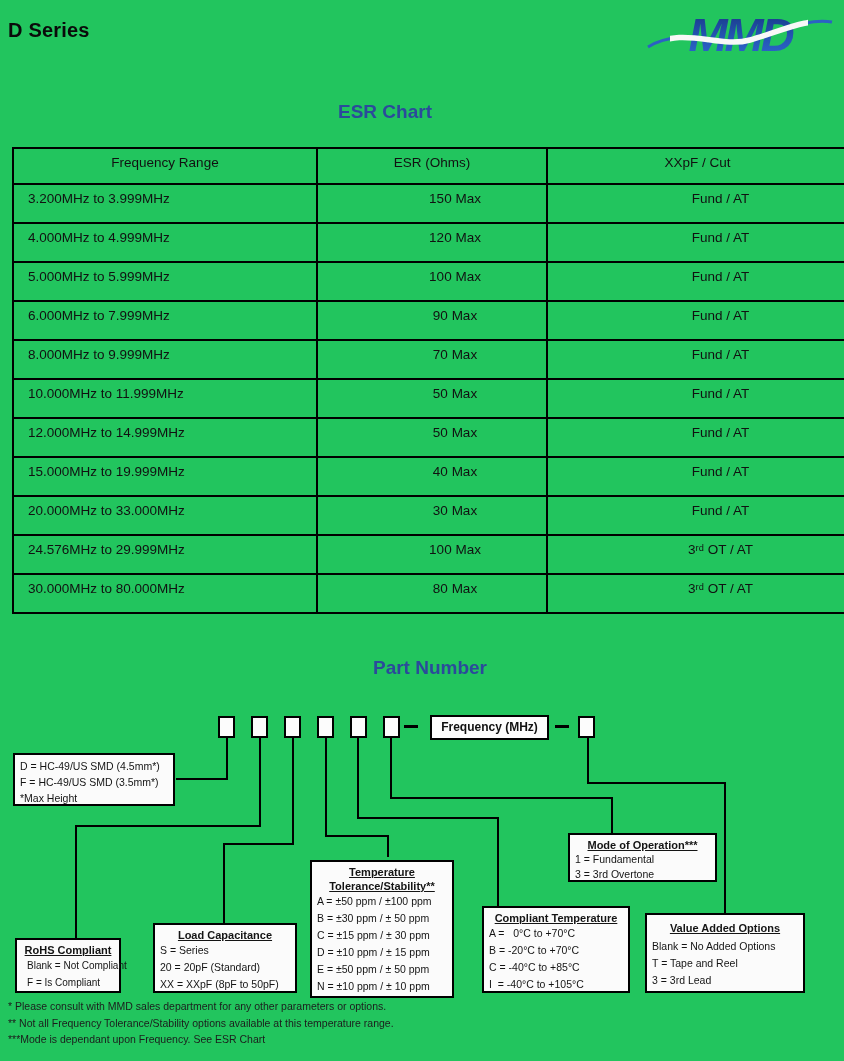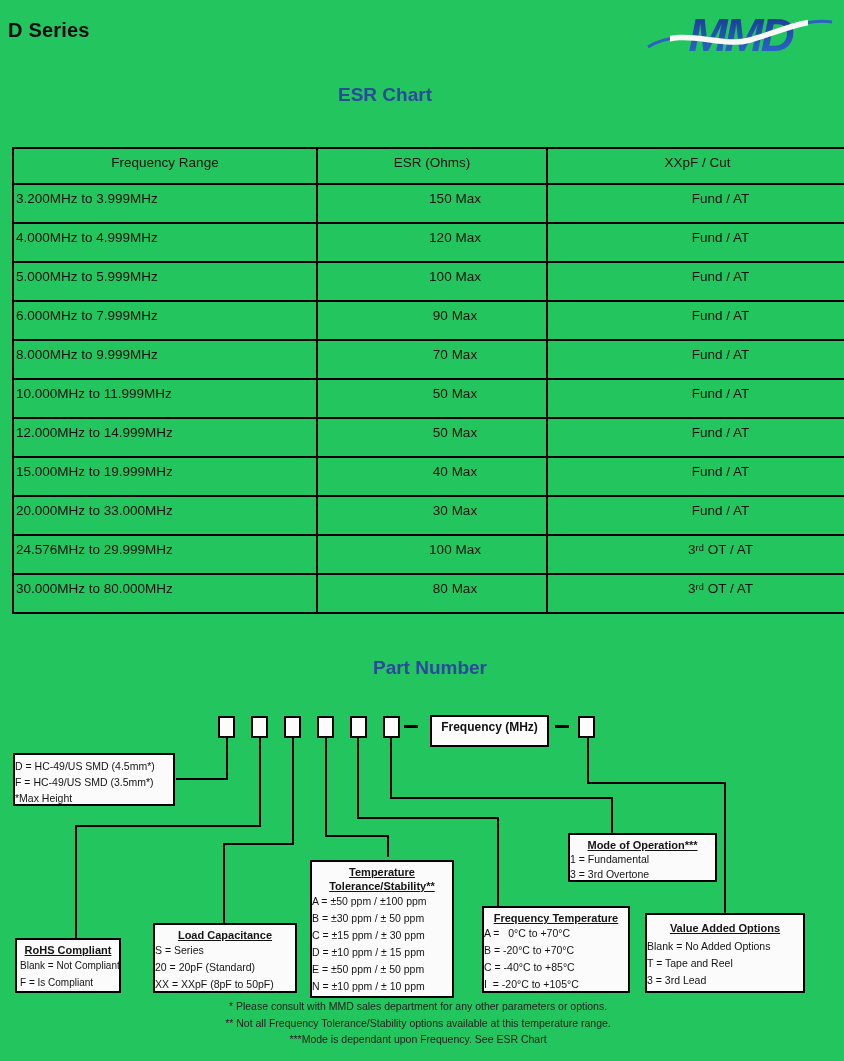--- a/index.html
+++ b/index.html
@@ -16,70 +16,70 @@
   .abs{position:absolute;}
   .series-title{
     left:8px;top:19px;
     font-size:20px;font-weight:bold;color:#0a0a0a;
     letter-spacing:0.2px;
   }
   .section-title{
     font-size:19px;font-weight:bold;color:#2b4a9b;
     text-align:center;
   }
-  #esr-title{left:0;top:84px;width:770px;}
+  #esr-title{left:0;top:101px;width:770px;}
   #pn-title{left:16px;top:657px;width:828px;}
 
   
   table.esr{
     position:absolute;left:12px;top:147px;
     width:835px;border-collapse:collapse;table-layout:fixed;
   }
   table.esr th,table.esr td{
     border:2px solid #000;
     font-size:13.5px;font-weight:normal;
     vertical-align:top;box-sizing:border-box;
     padding:6px 2px 0 2px;
     overflow:hidden;white-space:nowrap;
   }
   table.esr th{height:36px;text-align:center;}
   table.esr td{height:39px;text-align:center;padding-left:48px;}
-  table.esr td.c1{text-align:left;padding-left:2px;}
+  table.esr td.c1{text-align:left;padding-left:14px;}
 
   
   .pbox{
     position:absolute;width:17px;height:22px;top:716px;
     border:2px solid #000;background:#fcfcfc;box-sizing:border-box;
   }
   .dash{position:absolute;width:14px;height:3px;top:725px;background:#000;}
   .freqbox{
-    position:absolute;left:430px;top:715px;width:119px;height:32px;
+    position:absolute;left:430px;top:715px;width:119px;height:25px;
     border:2px solid #000;background:#fcfcfc;box-sizing:border-box;
     font-size:12px;font-weight:bold;text-align:center;line-height:20px;
     white-space:nowrap;
   }
   #connectors{position:absolute;left:0;top:700px;width:844px;height:310px;}
   #connectors polyline{fill:none;stroke:#000;stroke-width:2;}
 
   .lbox{
     position:absolute;border:2px solid #000;background:#fbfbfb;
     box-sizing:border-box;font-size:10.5px;color:#141414;
   }
   .lbox .title{
     font-weight:bold;text-decoration:underline;text-align:center;
     font-size:11px;line-height:14px;margin-top:3px;white-space:pre;
   }
   .lbox .line{
-    line-height:17px;white-space:pre;
+    padding-left:5px;line-height:17px;white-space:pre;
   }
   #df-box .line{line-height:16px;}
   #df-box{padding-top:3px;}
-  #rohs-box .line{padding-left:3px;font-size:10px;}
-
-  .footnotes{left:8px;top:998px;width:820px;text-align:center;}
+  #rohs-box .line{padding-left:10px;font-size:10px;}
+
+  .footnotes{left:8px;top:998px;width:820px;}
   .footnote{font-size:10.5px;line-height:16.5px;color:#1c1c1c;}
 
   
   #logo{left:646px;top:9px;}
 </style>
 </head>
 <body>
 
 <div class="page">
 
@@ -222,25 +222,25 @@
     <div class="title" style="margin-top:0">Tolerance/Stability**</div>
     <div class="line">A = ±50 ppm / ±100 ppm</div>
     <div class="line">B = ±30 ppm / ± 50 ppm</div>
     <div class="line">C = ±15 ppm / ± 30 ppm</div>
     <div class="line">D = ±10 ppm / ± 15 ppm</div>
     <div class="line">E = ±50 ppm / ± 50 ppm</div>
     <div class="line">N = ±10 ppm / ± 10 ppm</div>
   </div>
 
   <div id="optemp-box" class="lbox" style="left:482px;top:906px;width:148px;height:87px">
-    <div class="title">Frequency Temperature</div>
+    <div class="title">Compliant Temperature</div>
     <div class="line">A =   0°C to +70°C</div>
     <div class="line">B = -20°C to +70°C</div>
     <div class="line">C = -40°C to +85°C</div>
-    <div class="line">I  = -20°C to +105°C</div>
+    <div class="line">I  = -40°C to +105°C</div>
   </div>
 
   <div id="mode-box" class="lbox" style="left:568px;top:833px;width:149px;height:49px">
     <div class="title">Mode of Operation***</div>
     <div class="line" style="line-height:15px">1 = Fundamental</div>
     <div class="line" style="line-height:15px">3 = 3rd Overtone</div>
   </div>
 
   <div id="value-box" class="lbox" style="left:645px;top:913px;width:160px;height:80px">
     <div class="title" style="margin-top:6px;margin-bottom:3px">Value Added Options</div>

